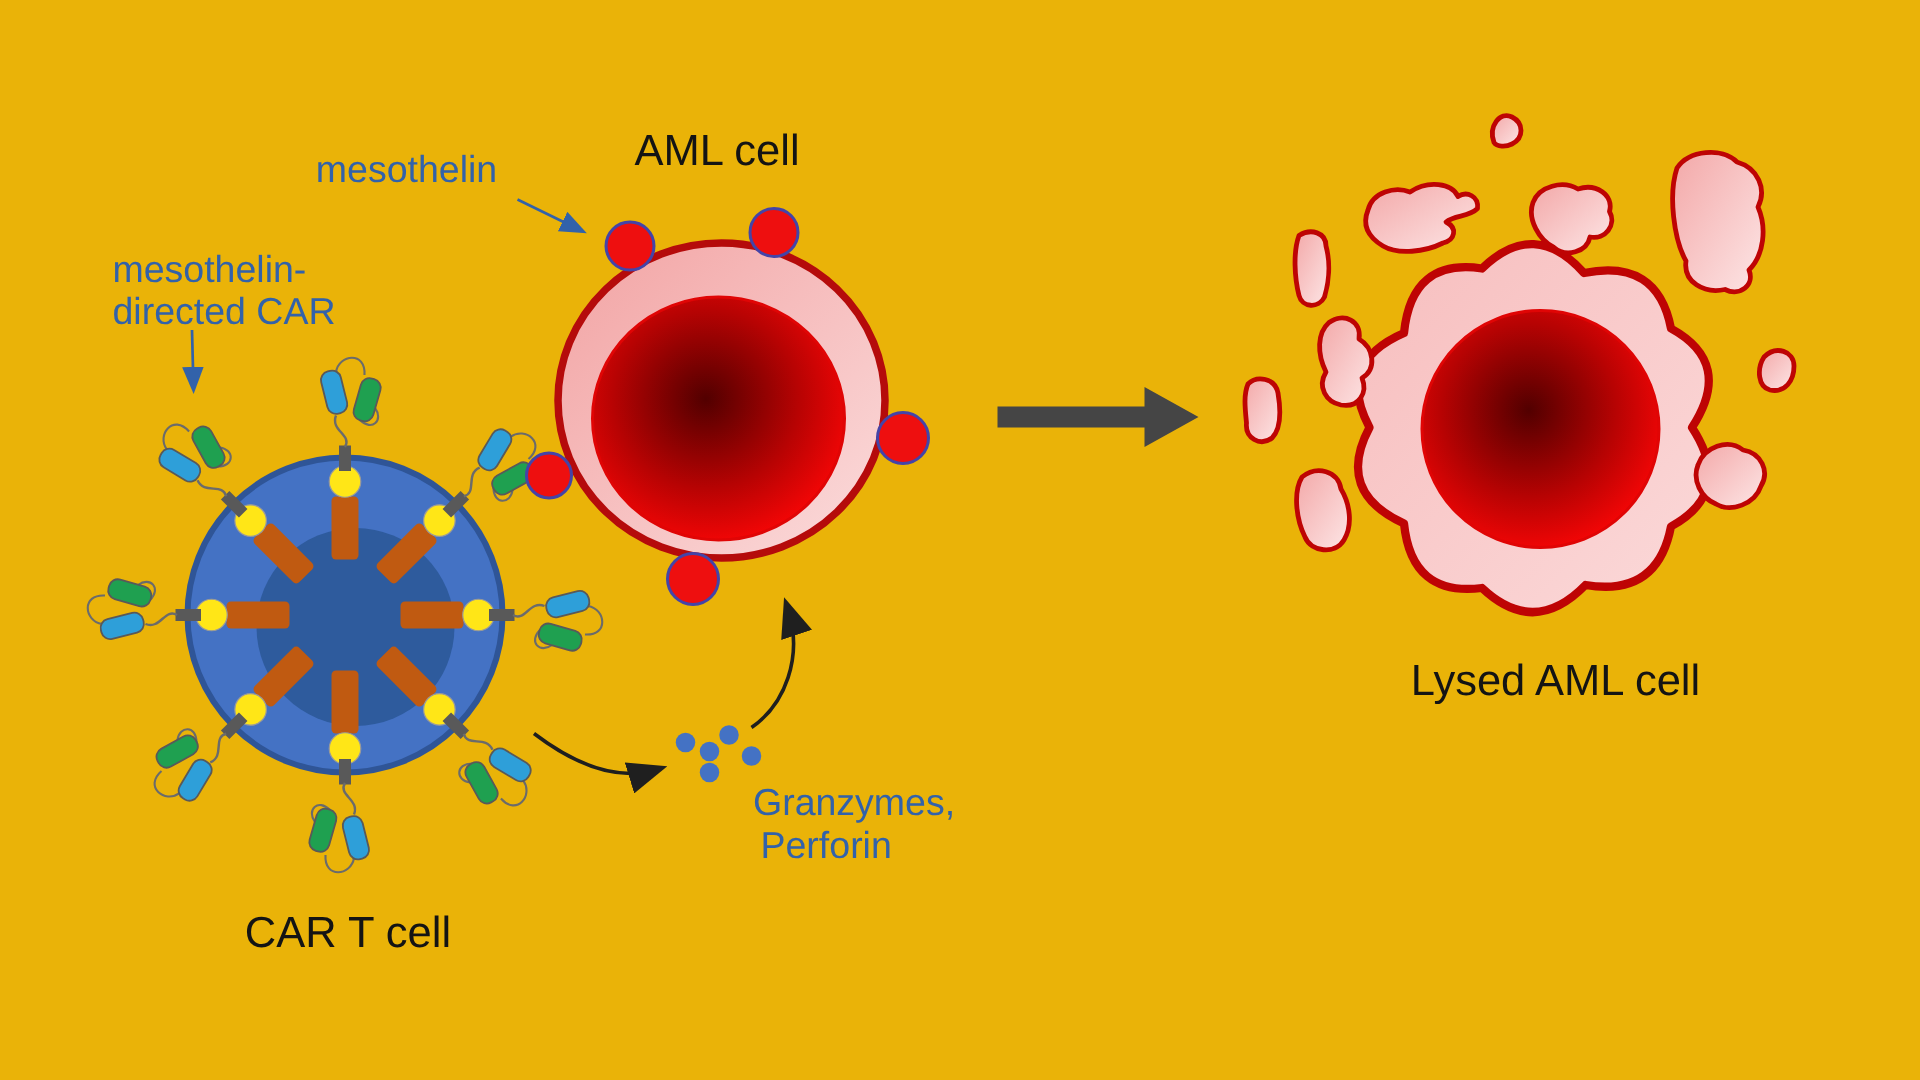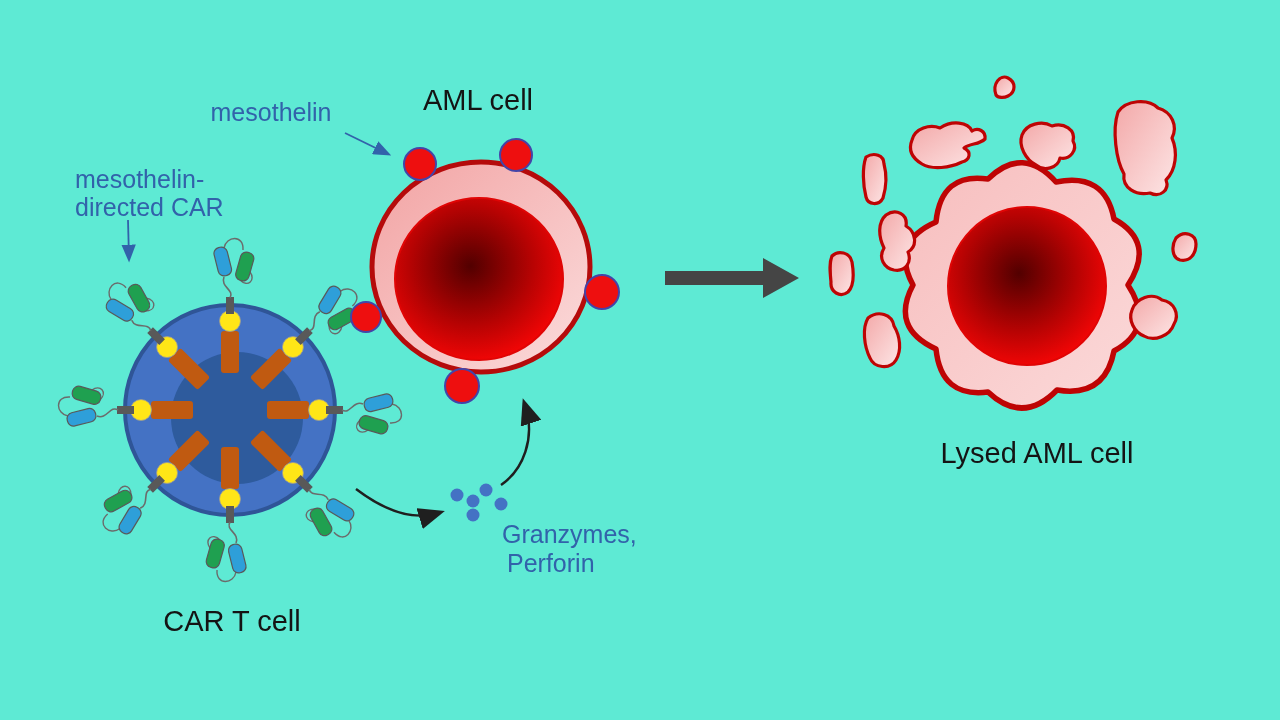--- a/index.html
+++ b/index.html
@@ -1,16 +1,16 @@
 <!DOCTYPE html>
 <html style="--t-cell-body: #4472C4; --t-cell-border: #2F5597; --t-cell-nucleus: #2E5B9D; --car-costim-domain: #C05A11; --car-signal-domain: #FFE617; --car-stub-gray: #595959; --scfv-vh-cyan: #2E9FD9; --scfv-vl-green: #1FA050; --domain-stroke: #595959; --mesothelin-red: #EE0F0F; --mesothelin-stroke: #4444A8; --aml-border: #B50B0B; --aml-outer-1: #F2A3A3; --aml-outer-2: #FBDCDC; --red-core-dark: #520000; --red-core-mid: #B80303; --red-core-bright: #F90606; --label-blue: #3262AA; --text-black: #141414; --big-arrow-gray: #454545; --curved-arrow-black: #1F1F1F; --granzyme-blue: #4472C4; --lysed-border: #BE0404; --lysed-fill-1: #F7BEBE; --lysed-fill-2: #FBD9D9; --frag-fill-1: #F3A8A8; --frag-fill-2: #FDE6E6;"><head>
 <meta charset="utf-8">
 <style>
   html,body{margin:0;padding:0;background:#ffffff;}
-  .stage{position:relative;width:1280px;height:720px;background:#5eead4;overflow:hidden;
+  .stage{position:relative;width:1280px;height:720px;background:#eab308;overflow:hidden;
          font-family:"Liberation Sans", sans-serif;}
   svg{display:block;}
   .blue-label{fill:var(--label-blue);font-size:25px;font-family:"Liberation Sans",sans-serif;}
   .black-label{fill:var(--text-black);font-size:29px;font-family:"Liberation Sans",sans-serif;}
   .t-body{fill:var(--t-cell-body);stroke:var(--t-cell-border);stroke-width:4;}
   .t-nucleus{fill:var(--t-cell-nucleus);}
   .costim{fill:var(--car-costim-domain);}
   .sig{fill:var(--car-signal-domain);stroke:#9a9a9a;stroke-width:.8;}
   .stub{fill:var(--car-stub-gray);}
   .hinge{fill:none;stroke:#6b6b6b;stroke-width:1.6;}

